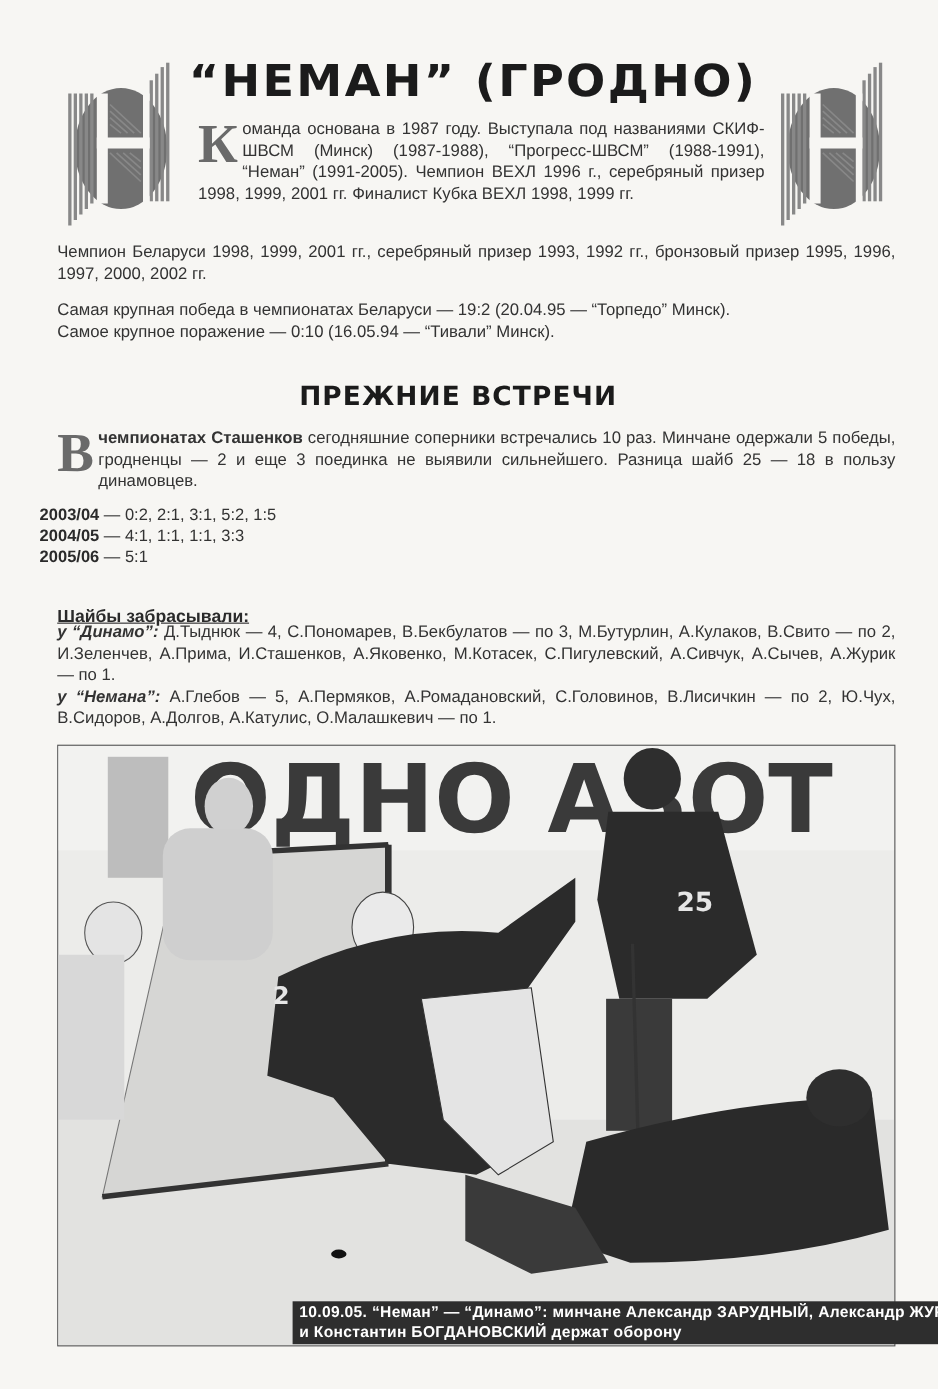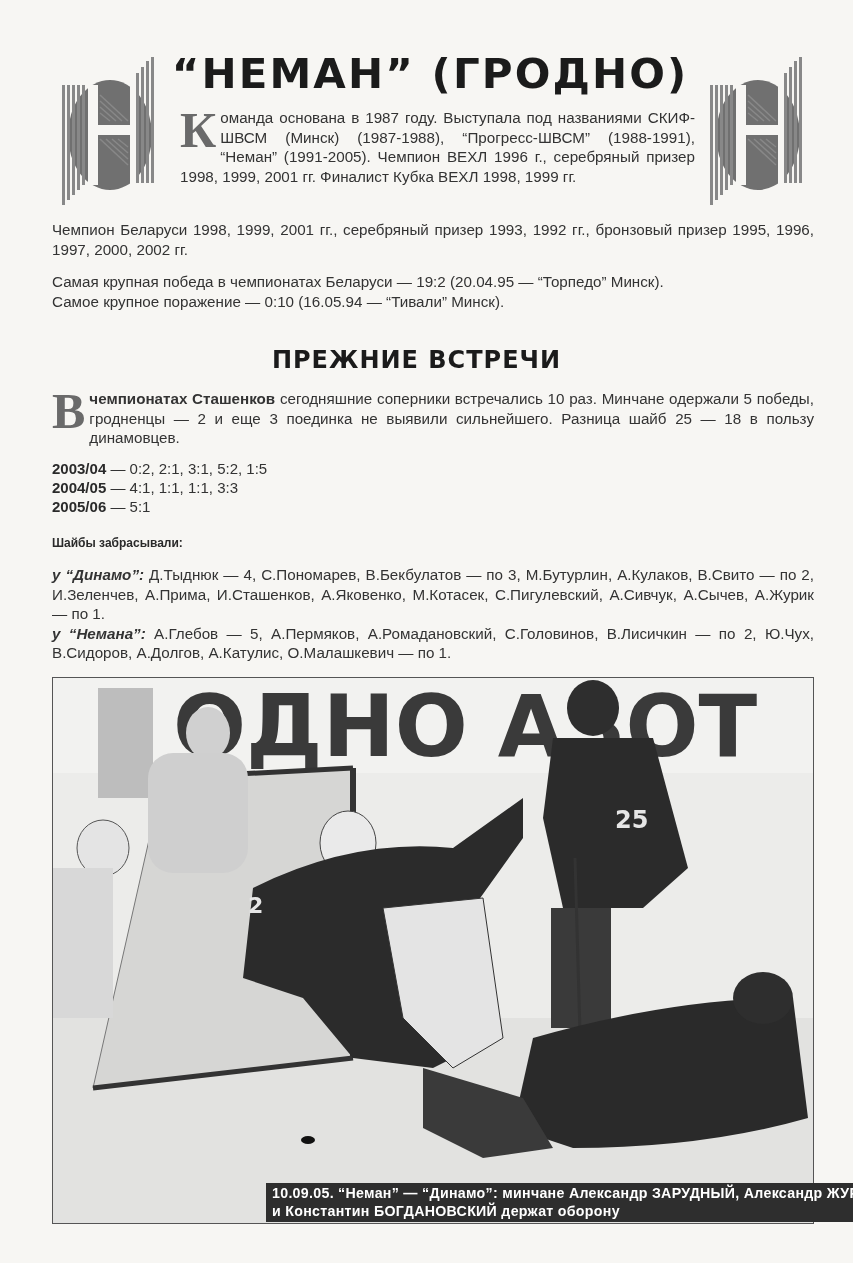--- a/index.html
+++ b/index.html
@@ -27,23 +27,23 @@
   .para { position:absolute; left:52px; width:762px; font-size:15.2px; line-height:19.5px; color:#333; text-align:justify; }
   .p1 { top:220px; }
   .p2 { top:272px; }
   .sec-title {
     position:absolute; left:0; width:833px; top:346px; text-align:center;
     font-family:"DejaVu Sans", sans-serif; font-weight:bold; font-size:24px; color:#1b1b1b;
     letter-spacing:1px;
   }
   .p3 { top:389px; }
   .p3 .dropcap { font-size:50px; line-height:38px; margin-top:3px; }
-  .scores { position:absolute; left:52px; top:459px; font-size:15px; line-height:19px; color:#333; }
+  .scores { position:absolute; left:36px; top:459px; font-size:15px; line-height:19px; color:#333; }
   .scores b { color:#2a2a2a; }
-  .scorers-title { position:absolute; left:52px; top:536px; font-size:12px; font-weight:bold; color:#2a2a2a; }
+  .scorers-title { position:absolute; left:52px; top:552px; font-size:16px; font-weight:bold; color:#2a2a2a;text-decoration:underline; }
   .p4 { top:565px; }
   .team-lbl { font-weight:bold; font-style:italic; }
   .photo {
     position:absolute; left:52px; top:677px; width:760px; height:545px;
     border:1px solid #555; background:#e6e6e4; overflow:hidden;
   }
   .photo svg { display:block; }
   .caption {
     position:absolute; left:266px; top:1183px; width:621px; height:39px;
     background:#2e2e2e; color:#fff; font-weight:bold; font-size:14.2px; line-height:18px;

